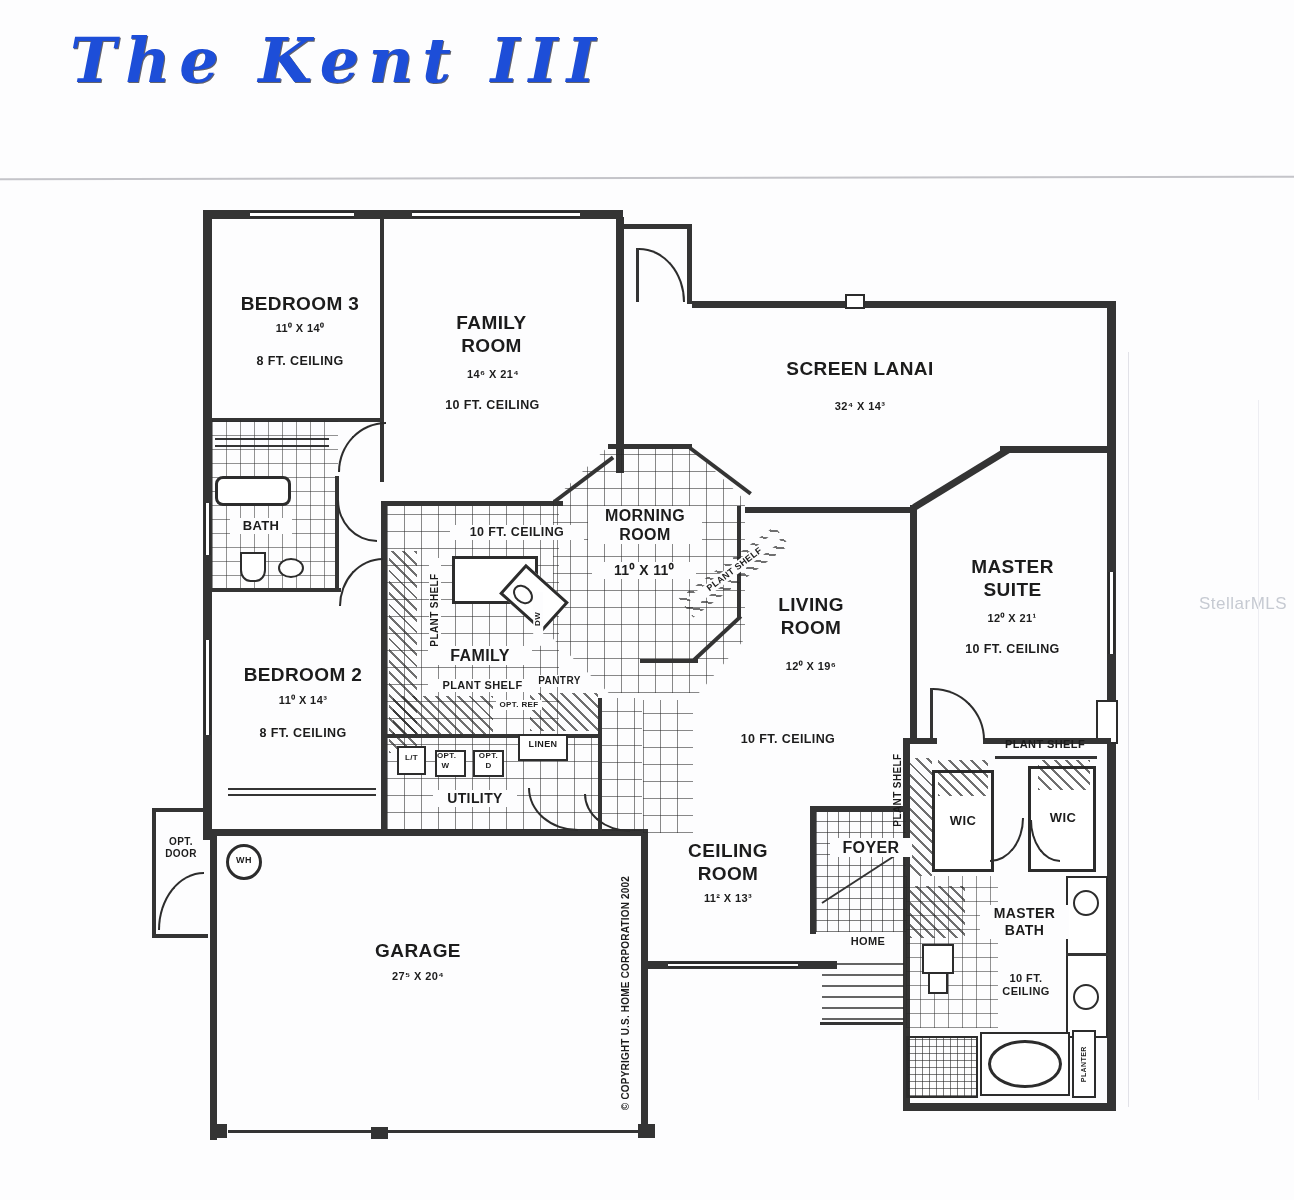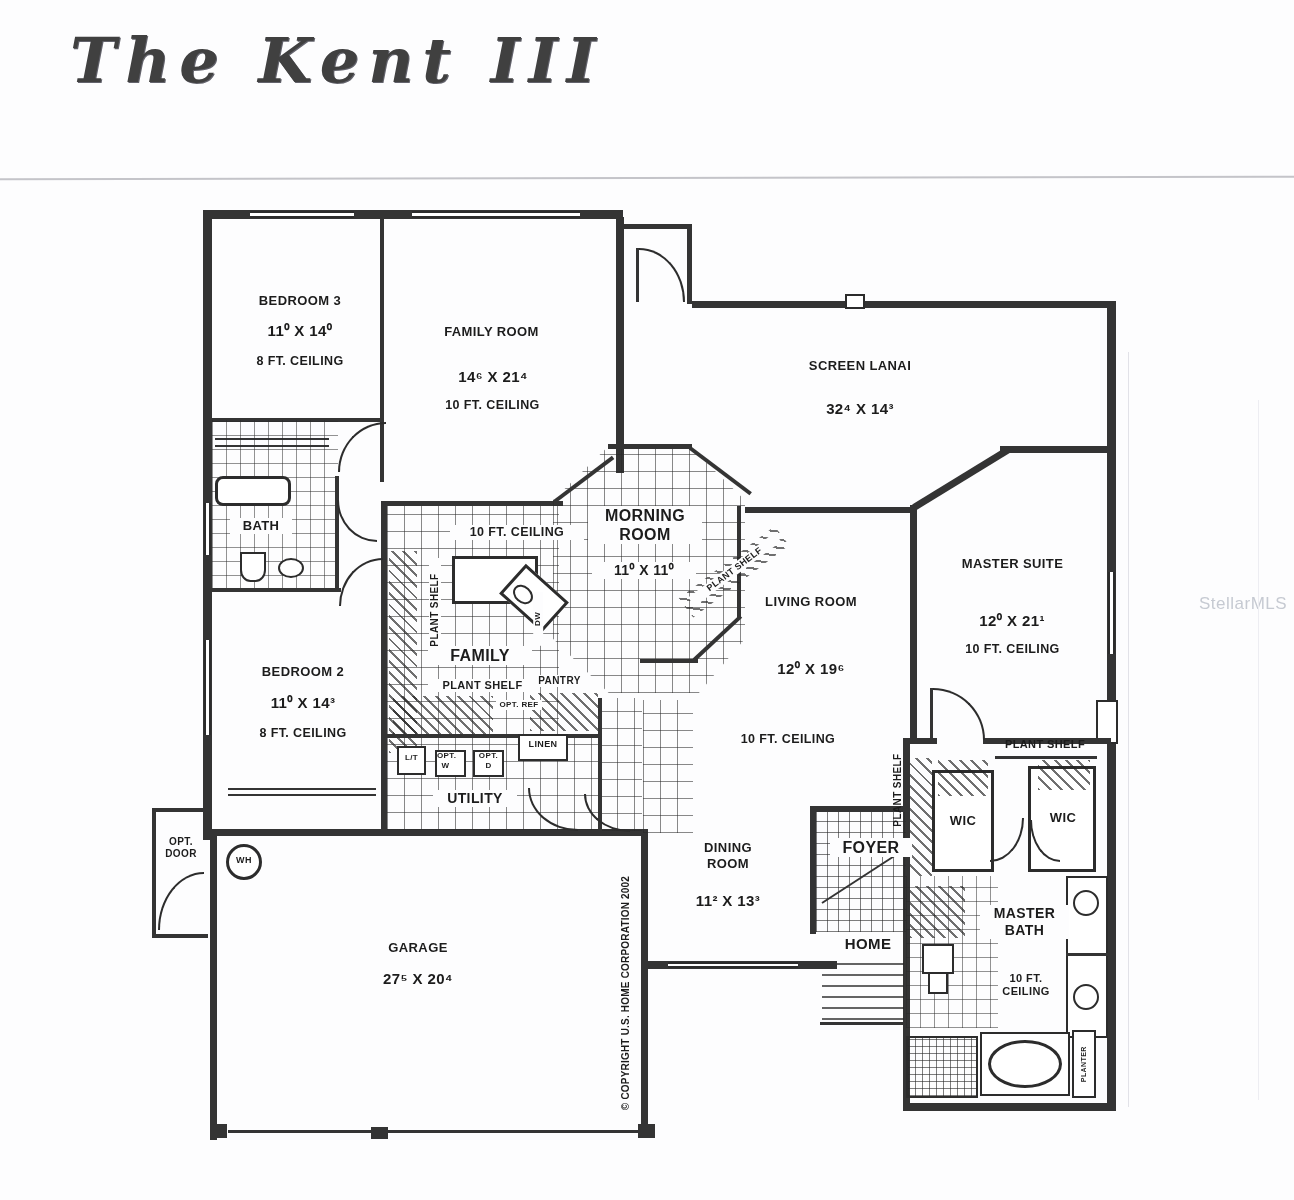--- a/index.html
+++ b/index.html
@@ -1,20 +1,20 @@
 <!DOCTYPE html>
 <html><head>
 <meta charset="utf-8">
 <style>
   html,body{margin:0;padding:0;background:#fff}
   #page{position:relative;width:1294px;height:1200px;background:#fdfdfe;overflow:hidden;
         font-family:"Liberation Sans",sans-serif}
   
   #title{position:absolute;left:70px;top:24px;font:italic bold 62px "DejaVu Serif",serif;
-         color:#404040;letter-spacing:9px;text-shadow:1px 1px 0 #63636c;white-space:nowrap}
+         color:#1d4ed8;letter-spacing:9px;text-shadow:1px 1px 0 #63636c;white-space:nowrap}
   .hr{position:absolute;background:#c4c4c9}
   #wm{position:absolute;left:1199px;top:594px;font-size:17px;color:#c6cad2;letter-spacing:.5px}
   .vline{position:absolute;width:1px;background:#e2e2e8}
   
   .w{position:absolute;background:#343434}
   .fx{position:absolute;background:#fff;border:2px solid #2c2c2c;box-sizing:border-box}
   .rd{border-radius:8px}
   .circ{border-radius:50%}
   .win{position:absolute;background:#fff;border-top:2px solid #2c2c2c;border-bottom:2px solid #2c2c2c;box-sizing:border-box}
   .winv{position:absolute;background:#fff;border-left:2px solid #2c2c2c;border-right:2px solid #2c2c2c;box-sizing:border-box}
@@ -37,21 +37,21 @@
     repeating-linear-gradient(0deg,rgba(40,40,40,.6) 0 1px,transparent 1px 7px),
     repeating-linear-gradient(90deg,rgba(40,40,40,.6) 0 1px,transparent 1px 7px)}
   .hatch{position:absolute;background-image:
     repeating-linear-gradient(45deg,rgba(35,35,35,.65) 0 2px,transparent 2px 8px)}
   .steps{position:absolute;background-image:
     repeating-linear-gradient(0deg,rgba(35,35,35,.7) 0 2px,transparent 2px 11px)}
   
   .L{position:absolute;font-weight:bold;color:#1c1c1c;text-align:center;line-height:1.2;
      letter-spacing:.4px;white-space:pre-line}
   .chip{background:#fdfdfe;padding:0 2px}
-  .s17{font-size:13px}.s16{font-size:16px}.s15{font-size:15px}.s14{font-size:14px}
+  .s17{font-size:19px}.s16{font-size:16px}.s15{font-size:11px}.s14{font-size:14px}
   .s13{font-size:13px}.s12{font-size:12.5px}.s11{font-size:11px}.s10{font-size:10px}
   .s9{font-size:9px}.s8{font-size:8px}.s7{font-size:7px}
   .vert{transform:rotate(-90deg)}
 </style>
 </head>
 <body>
 
 <div id="page">
 
   <div id="title">The Kent III</div>
@@ -185,21 +185,21 @@
   <div class="a a-tl" style="left:338px;top:422px;width:48px;height:50px"></div>
   <div class="a a-bl" style="left:337px;top:500px;width:40px;height:42px"></div>
   <div class="a a-tl" style="left:339px;top:558px;width:44px;height:48px"></div>
   <div class="w" style="left:228px;top:788px;width:148px;height:2px"></div>
   <div class="w" style="left:228px;top:794px;width:148px;height:2px"></div>
 
   <div class="L s17" style="left:235px;top:293px;width:130px">BEDROOM 3</div>
   <div class="L s15" style="left:250px;top:322px;width:100px">11⁰ X 14⁰</div>
   <div class="L s12" style="left:245px;top:354px;width:110px">8 FT. CEILING</div>
 
-  <div class="L s17" style="left:443px;top:324px;width:97px">FAMILY ROOM</div>
+  <div class="L s17" style="left:443px;top:312px;width:97px">FAMILY ROOM</div>
   <div class="L s15" style="left:443px;top:368px;width:100px">14⁶ X 21⁴</div>
   <div class="L s12" style="left:435px;top:398px;width:115px">10 FT. CEILING</div>
 
   <div class="L s17" style="left:750px;top:358px;width:220px">SCREEN LANAI</div>
   <div class="L s15" style="left:785px;top:400px;width:150px">32⁴ X 14³</div>
 
   <div class="L s17" style="left:960px;top:556px;width:105px">MASTER SUITE</div>
   <div class="L s15" style="left:962px;top:612px;width:100px">12⁰ X 21¹</div>
   <div class="L s12" style="left:955px;top:642px;width:115px">10 FT. CEILING</div>
 
@@ -220,21 +220,21 @@
   <div class="L s17" style="left:765px;top:594px;width:92px">LIVING ROOM</div>
   <div class="L s15" style="left:763px;top:660px;width:96px">12⁰ X 19⁶</div>
   <div class="L s12" style="left:728px;top:732px;width:120px">10 FT. CEILING</div>
 
   <div class="L s13 chip" style="left:230px;top:518px;width:58px">BATH</div>
 
   <div class="L s17" style="left:238px;top:664px;width:130px">BEDROOM 2</div>
   <div class="L s15" style="left:255px;top:694px;width:96px">11⁰ X 14³</div>
   <div class="L s12" style="left:248px;top:726px;width:110px">8 FT. CEILING</div>
 
-  <div class="L s17" style="left:682px;top:840px;width:92px">DINING ROOM</div>
+  <div class="L s17" style="left:682px;top:840px;width:92px">CEILING ROOM</div>
   <div class="L s15" style="left:678px;top:892px;width:100px">11² X 13³</div>
 
   <div class="L s16 chip" style="left:830px;top:838px;width:78px">FOYER</div>
   <div class="L s15" style="left:828px;top:935px;width:80px">HOME</div>
 
   <div class="L s13" style="left:940px;top:813px;width:46px">WIC</div>
   <div class="L s13" style="left:1040px;top:810px;width:46px">WIC</div>
   <div class="L s11" style="left:995px;top:738px;width:100px">PLANT SHELF</div>
   <div class="L s10 vert" style="left:848px;top:784px;width:100px">PLANT SHELF</div>
   <div class="L s10 vert chip" style="left:383px;top:604px;width:100px">PLANT SHELF</div>

